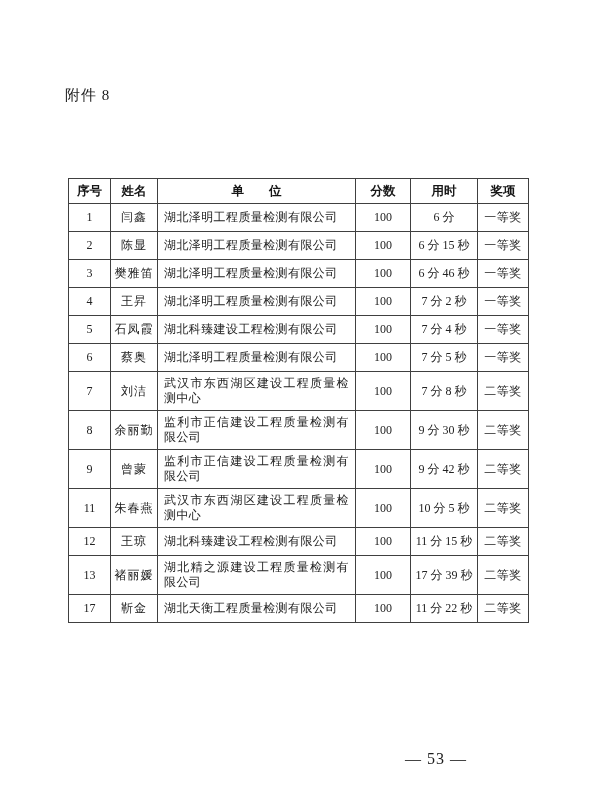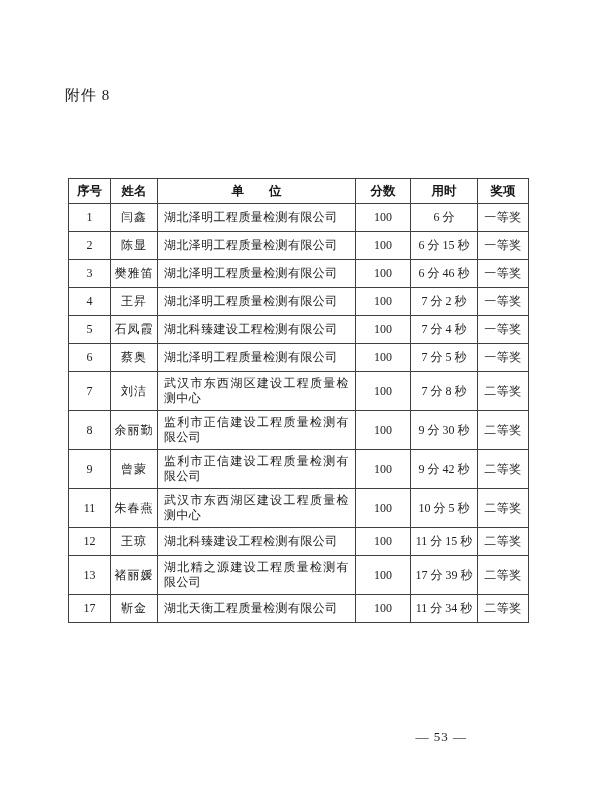--- a/index.html
+++ b/index.html
@@ -85,23 +85,23 @@
   }
   .award-table td.cell-score,
   .award-table td.cell-time {
     white-space: nowrap;
   }
   .award-table td.cell-award {
     letter-spacing: 0.5px;
   }
   .page-number {
     position: absolute;
-    top: 729px;
+    top: 750px;
     right: 76px;
-    font-size: 13px;
+    font-size: 16px;
     letter-spacing: 1px;
     color: #1c1c1c;
     white-space: pre;
   }
 </style>
 </head>
 <body>
 
 <div class="page">
 
@@ -222,21 +222,21 @@
           <td class="cell-unit">湖北精之源建设工程质量检测有限公司</td>
           <td class="cell-score">100</td>
           <td class="cell-time">17 分 39 秒</td>
           <td class="cell-award">二等奖</td>
         </tr>
         <tr>
           <td class="cell-no">17</td>
           <td class="cell-name">靳金</td>
           <td class="cell-unit">湖北天衡工程质量检测有限公司</td>
           <td class="cell-score">100</td>
-          <td class="cell-time">11 分 34 秒</td>
+          <td class="cell-time">11 分 22 秒</td>
           <td class="cell-award">二等奖</td>
         </tr>
       </tbody>
   </table>
 
   <div class="page-number">— 53 —</div>
 
 </div>
 
 </body></html>

